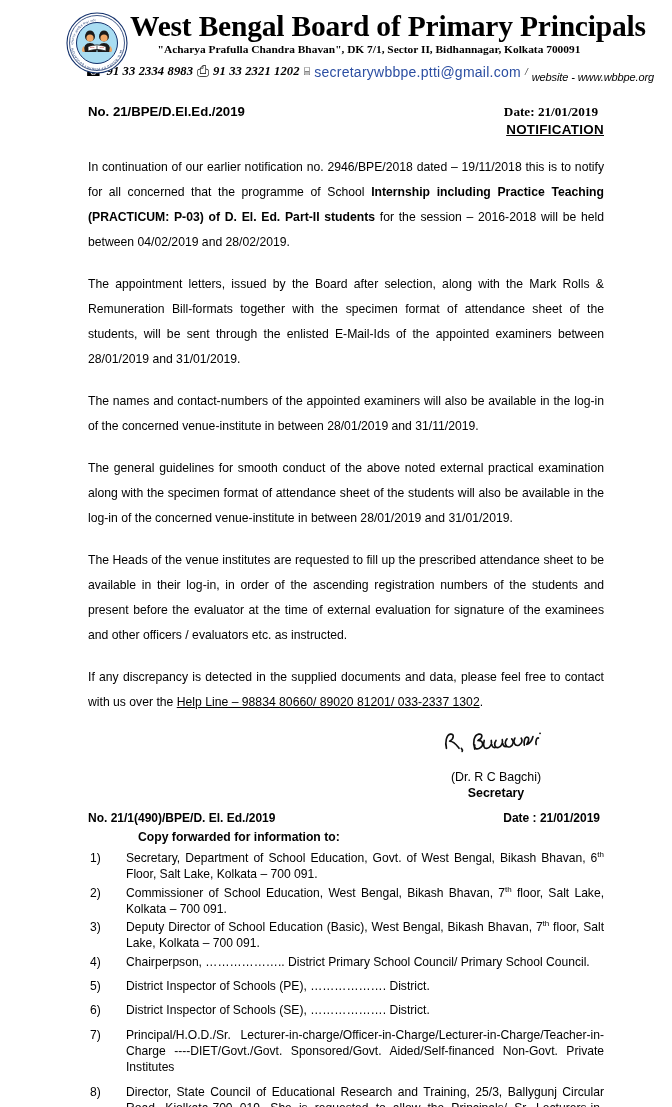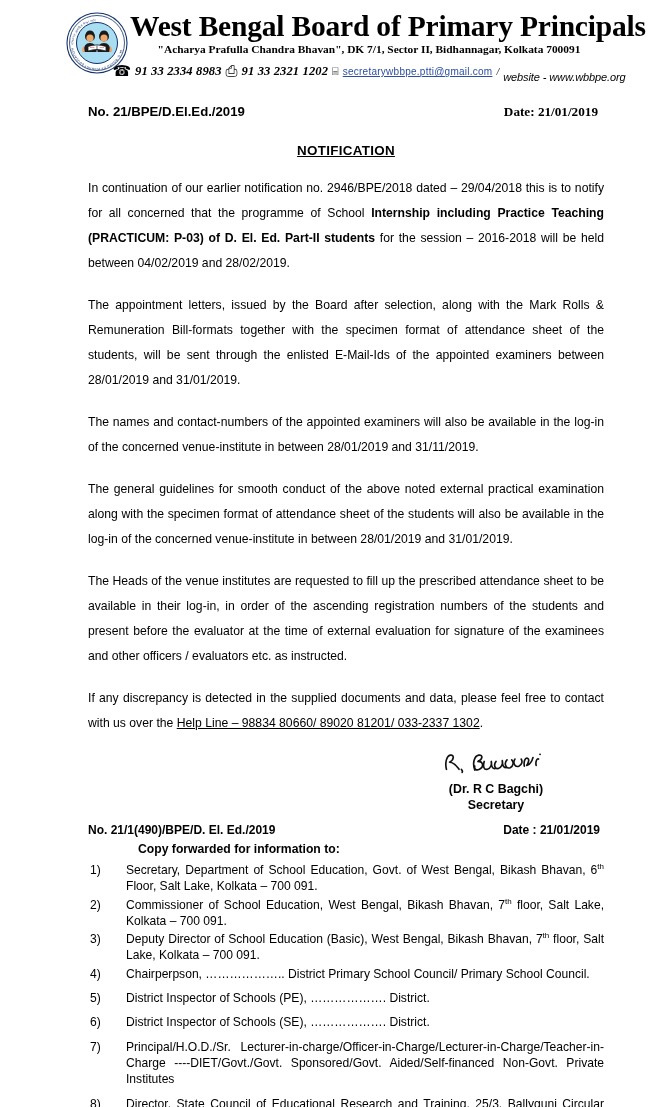--- a/index.html
+++ b/index.html
@@ -76,23 +76,22 @@
     font-weight: bold;
     font-size: 12.6px;
     letter-spacing: 0.1px;
     font-style: italic;
   }
   .lh-contact .mail-glyph {
     font-size: 11px;
     font-family: "DejaVu Sans", sans-serif;
   }
   .lh-contact .email {
-    font-size: 10px;
+    font-size: 14px;
     color: #2b4ea2;
-    text-decoration: underline;
     letter-spacing: 0.25px;
     font-family: "Liberation Sans", sans-serif;
     text-align: center;
   }
   .lh-contact .sep {
     font-family: "Liberation Serif", serif;
     font-size: 10px;
     font-style: italic;
   }
   .lh-contact .website {
@@ -107,21 +106,21 @@
   .refline {
     display: flex;
     justify-content: space-between;
     align-items: baseline;
     font-weight: bold;
     font-size: 13.2px;
     margin-top: 16px;
   }
   .refline .date { padding-right: 6px; font-family: Liberation Serif, serif; }
 
-  .notif-wrap { text-align: center; margin-top: 21px; }
+  .notif-wrap { text-align: right; }
   .notif {
     font-weight: bold;
     font-size: 13.4px;
     text-decoration: underline;
     letter-spacing: 0.3px;
   }
 
   
   p.body {
     font-size: 12.2px;
@@ -137,24 +136,24 @@
   }
 
   
   .sig-block {
     margin-top: 10px;
     text-align: center;
     padding-left: 300px;
   }
   .sig-img { height: 34px; display: block; margin: 0 auto; }
   .sig-name {
-    font-weight: bold;
+    font-weight: normal;
     font-size: 12.4px;
     line-height: 16px;
-    margin-top: 1px;
+    margin-top: 10px;
   }
   .sig-role {
     font-weight: bold;
     font-size: 12.4px;
     line-height: 16px;
   }
 
   .refline2 {
     display: flex;
     justify-content: space-between;
@@ -263,21 +262,21 @@
 
   <div class="refline">
     <span>No.  21/BPE/D.El.Ed./2019</span>
     <span class="date">Date: 21/01/2019</span>
   </div>
 
   <div class="notif-wrap">
     <span class="notif">NOTIFICATION</span>
   </div>
 
-  <p class="body"><span>In continuation of our earlier notification no. 2946/BPE/2018 dated – 29/04/2018 this is to notify for all concerned that the programme of School </span><b>Internship including Practice Teaching (PRACTICUM: P-03) of D. El. Ed. Part-II students</b><span> for the session – 2016-2018   will be held between 04/02/2019 and 28/02/2019.</span></p>
+  <p class="body"><span>In continuation of our earlier notification no. 2946/BPE/2018 dated – 19/11/2018 this is to notify for all concerned that the programme of School </span><b>Internship including Practice Teaching (PRACTICUM: P-03) of D. El. Ed. Part-II students</b><span> for the session – 2016-2018   will be held between 04/02/2019 and 28/02/2019.</span></p>
 
   <p class="body">The appointment letters, issued by the Board after selection, along with the Mark Rolls &amp; Remuneration Bill-formats together with the specimen format of attendance sheet of the students, will be sent through the enlisted E-Mail-Ids of the appointed examiners between 28/01/2019 and 31/01/2019.</p>
 
   <p class="body">The names and contact-numbers of the appointed examiners will also be available in the log-in of the concerned venue-institute in between 28/01/2019 and 31/11/2019.</p>
 
   <p class="body">The general guidelines for smooth conduct of the above noted external practical examination along with the specimen format of attendance sheet of the students will also be available in the log-in of the concerned venue-institute in between 28/01/2019 and 31/01/2019.</p>
 
   <p class="body">The Heads of the venue institutes are requested to fill up the prescribed attendance sheet to be available in their log-in, in order of the ascending registration numbers of the students and present before the evaluator at the time of external evaluation for signature of the examinees and other officers / evaluators etc. as instructed.</p>
 
   <p class="body"><span>If any discrepancy is detected in the supplied documents and data, please feel free to contact with us over the </span><span class="hl">Help Line – 98834 80660/ 89020 81201/ 033-2337 1302</span><span>.</span></p>

